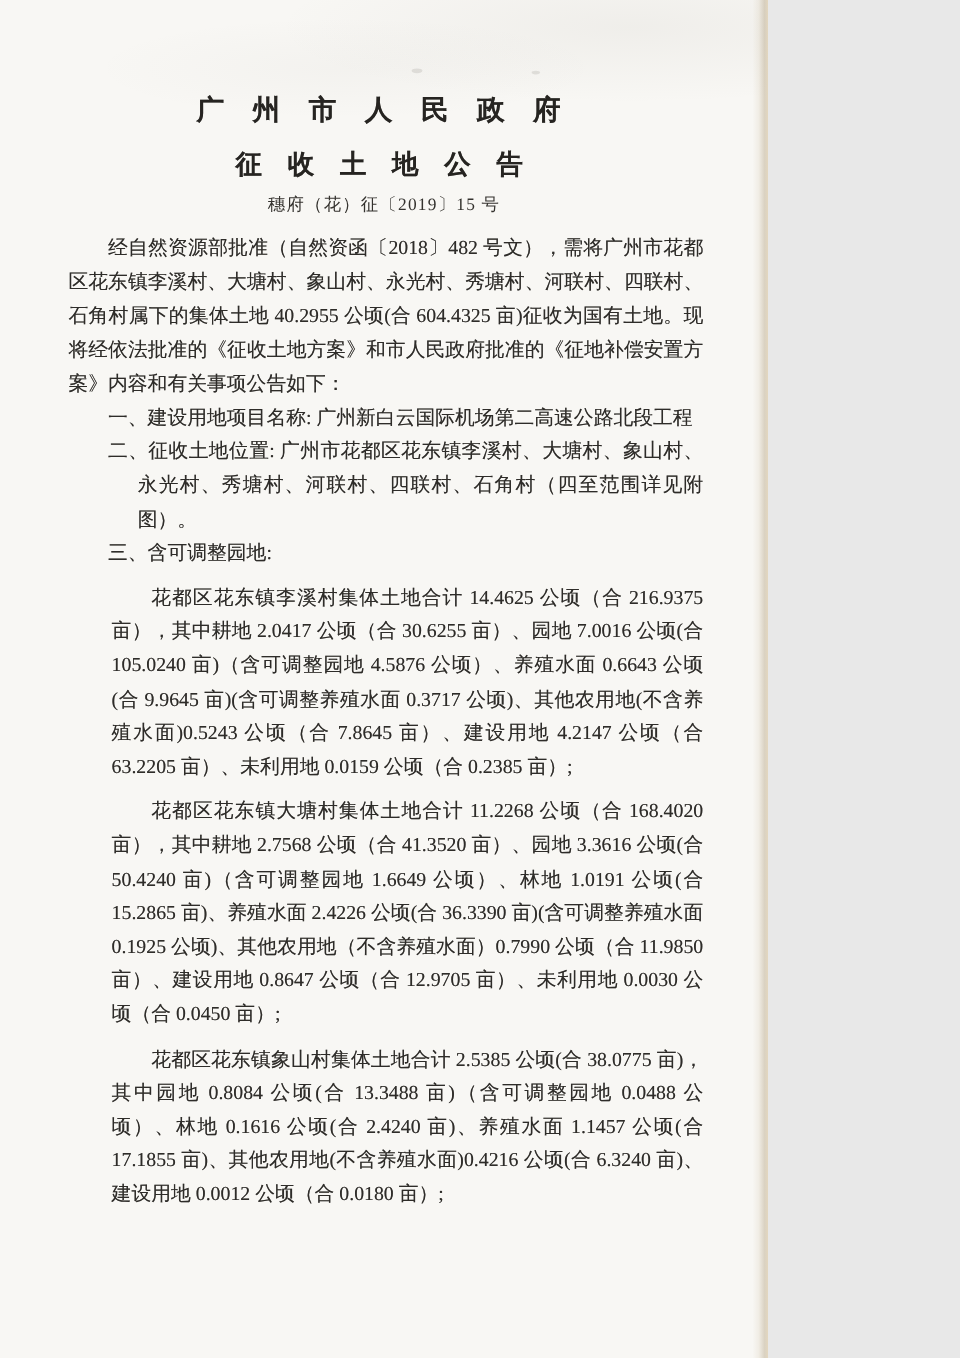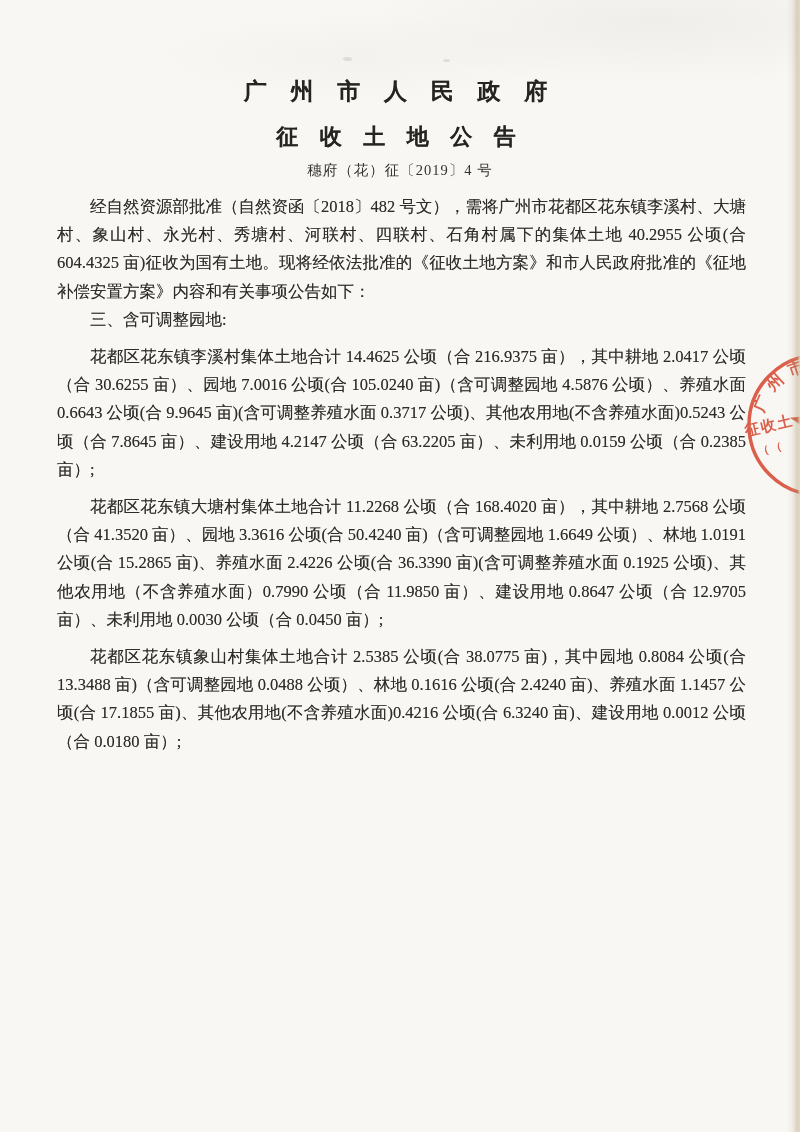--- a/index.html
+++ b/index.html
@@ -1,18 +1,18 @@
 <!DOCTYPE html>
 <html><head>
 <meta charset="utf-8">
 <style>
   html,body { margin:0; padding:0; background:#e8e8e8; }
   .page {
     position: relative;
-    width: 800px;
+    width: 640px;
     height: 1132px;
     margin: 0;
     overflow: hidden;
     box-sizing: border-box;
     background:
       radial-gradient(420px 90px at 82% 2%, rgba(125,118,104,0.07), rgba(125,118,104,0) 70%),
       radial-gradient(300px 60px at 45% 5%, rgba(120,115,105,0.04), rgba(120,115,105,0) 70%),
       linear-gradient(#f8f7f4, #f8f7f4);
     font-family: "Liberation Serif", serif;
     color: #2e2c29;
@@ -56,21 +56,21 @@
   }
   .doc-body {
     margin: 13px 54px 0 57px;
     font-size: 16.5px;
     line-height: 28.2px;
     text-align: justify;
     text-shadow: 0 0 0.4px rgba(46,44,41,0.5);
   }
   .doc-body p { margin: 0; text-indent: 2em; }
   .doc-body p.hanging { padding-left: 3.5em; text-indent: -1.5em; }
-  .doc-body p.village { margin-top: 9px; }
+  .doc-body p.village { margin-top: 9px; margin-left: 36px; }
 
   .seal {
     position: absolute;
     left: 716px;
     top: 330px;
     width: 200px;
     height: 200px;
     opacity: 0.85;
     pointer-events: none;
   }
@@ -79,24 +79,26 @@
 </head>
 <body>
 
 <div class="page">
 
   <div class="speck s1"></div>
   <div class="speck s2"></div>
 
   <h1 class="doc-title">广 州 市 人 民 政 府</h1>
   <h2 class="doc-subtitle">征 收 土 地 公 告</h2>
-  <div class="doc-number">穗府（花）征〔2019〕4 号</div>
+  <div class="doc-number">穗府（花）征〔2019〕15 号</div>
 
   <div class="doc-body">
     <p>经自然资源部批准（自然资函〔2018〕482 号文），需将广州市花都区花东镇李溪村、大塘村、象山村、永光村、秀塘村、河联村、四联村、石角村属下的集体土地 40.2955 公顷(合 604.4325 亩)征收为国有土地。现将经依法批准的《征收土地方案》和市人民政府批准的《征地补偿安置方案》内容和有关事项公告如下：</p>
+    <p>一、建设用地项目名称: 广州新白云国际机场第二高速公路北段工程</p>
+    <p class="hanging">二、征收土地位置: 广州市花都区花东镇李溪村、大塘村、象山村、永光村、秀塘村、河联村、四联村、石角村（四至范围详见附图）。</p>
     <p>三、含可调整园地:</p>
     <p class="village">花都区花东镇李溪村集体土地合计 14.4625 公顷（合 216.9375 亩），其中耕地 2.0417 公顷（合 30.6255 亩）、园地 7.0016 公顷(合 105.0240 亩)（含可调整园地 4.5876 公顷）、养殖水面 0.6643 公顷(合 9.9645 亩)(含可调整养殖水面 0.3717 公顷)、其他农用地(不含养殖水面)0.5243 公顷（合 7.8645 亩）、建设用地 4.2147 公顷（合 63.2205 亩）、未利用地 0.0159 公顷（合 0.2385 亩）;</p>
     <p class="village">花都区花东镇大塘村集体土地合计 11.2268 公顷（合 168.4020 亩），其中耕地 2.7568 公顷（合 41.3520 亩）、园地 3.3616 公顷(合 50.4240 亩)（含可调整园地 1.6649 公顷）、林地 1.0191 公顷(合 15.2865 亩)、养殖水面 2.4226 公顷(合 36.3390 亩)(含可调整养殖水面 0.1925 公顷)、其他农用地（不含养殖水面）0.7990 公顷（合 11.9850 亩）、建设用地 0.8647 公顷（合 12.9705 亩）、未利用地 0.0030 公顷（合 0.0450 亩）;</p>
     <p class="village">花都区花东镇象山村集体土地合计 2.5385 公顷(合 38.0775 亩)，其中园地 0.8084 公顷(合 13.3488 亩)（含可调整园地 0.0488 公顷）、林地 0.1616 公顷(合 2.4240 亩)、养殖水面 1.1457 公顷(合 17.1855 亩)、其他农用地(不含养殖水面)0.4216 公顷(合 6.3240 亩)、建设用地 0.0012 公顷（合 0.0180 亩）;</p>
   </div>
 
   <svg class="seal" viewBox="0 0 200 200" width="200" height="200" aria-hidden="true">
     <circle cx="103" cy="95" r="70" fill="none" stroke-width="3.5" stroke="#d6452e"></circle>
     <path id="sealArcPath" d="M 54.5 123 A 56 56 0 1 1 151.5 123" fill="none"></path>
     <text font-size="16" letter-spacing="7" fill="#d6452e">

